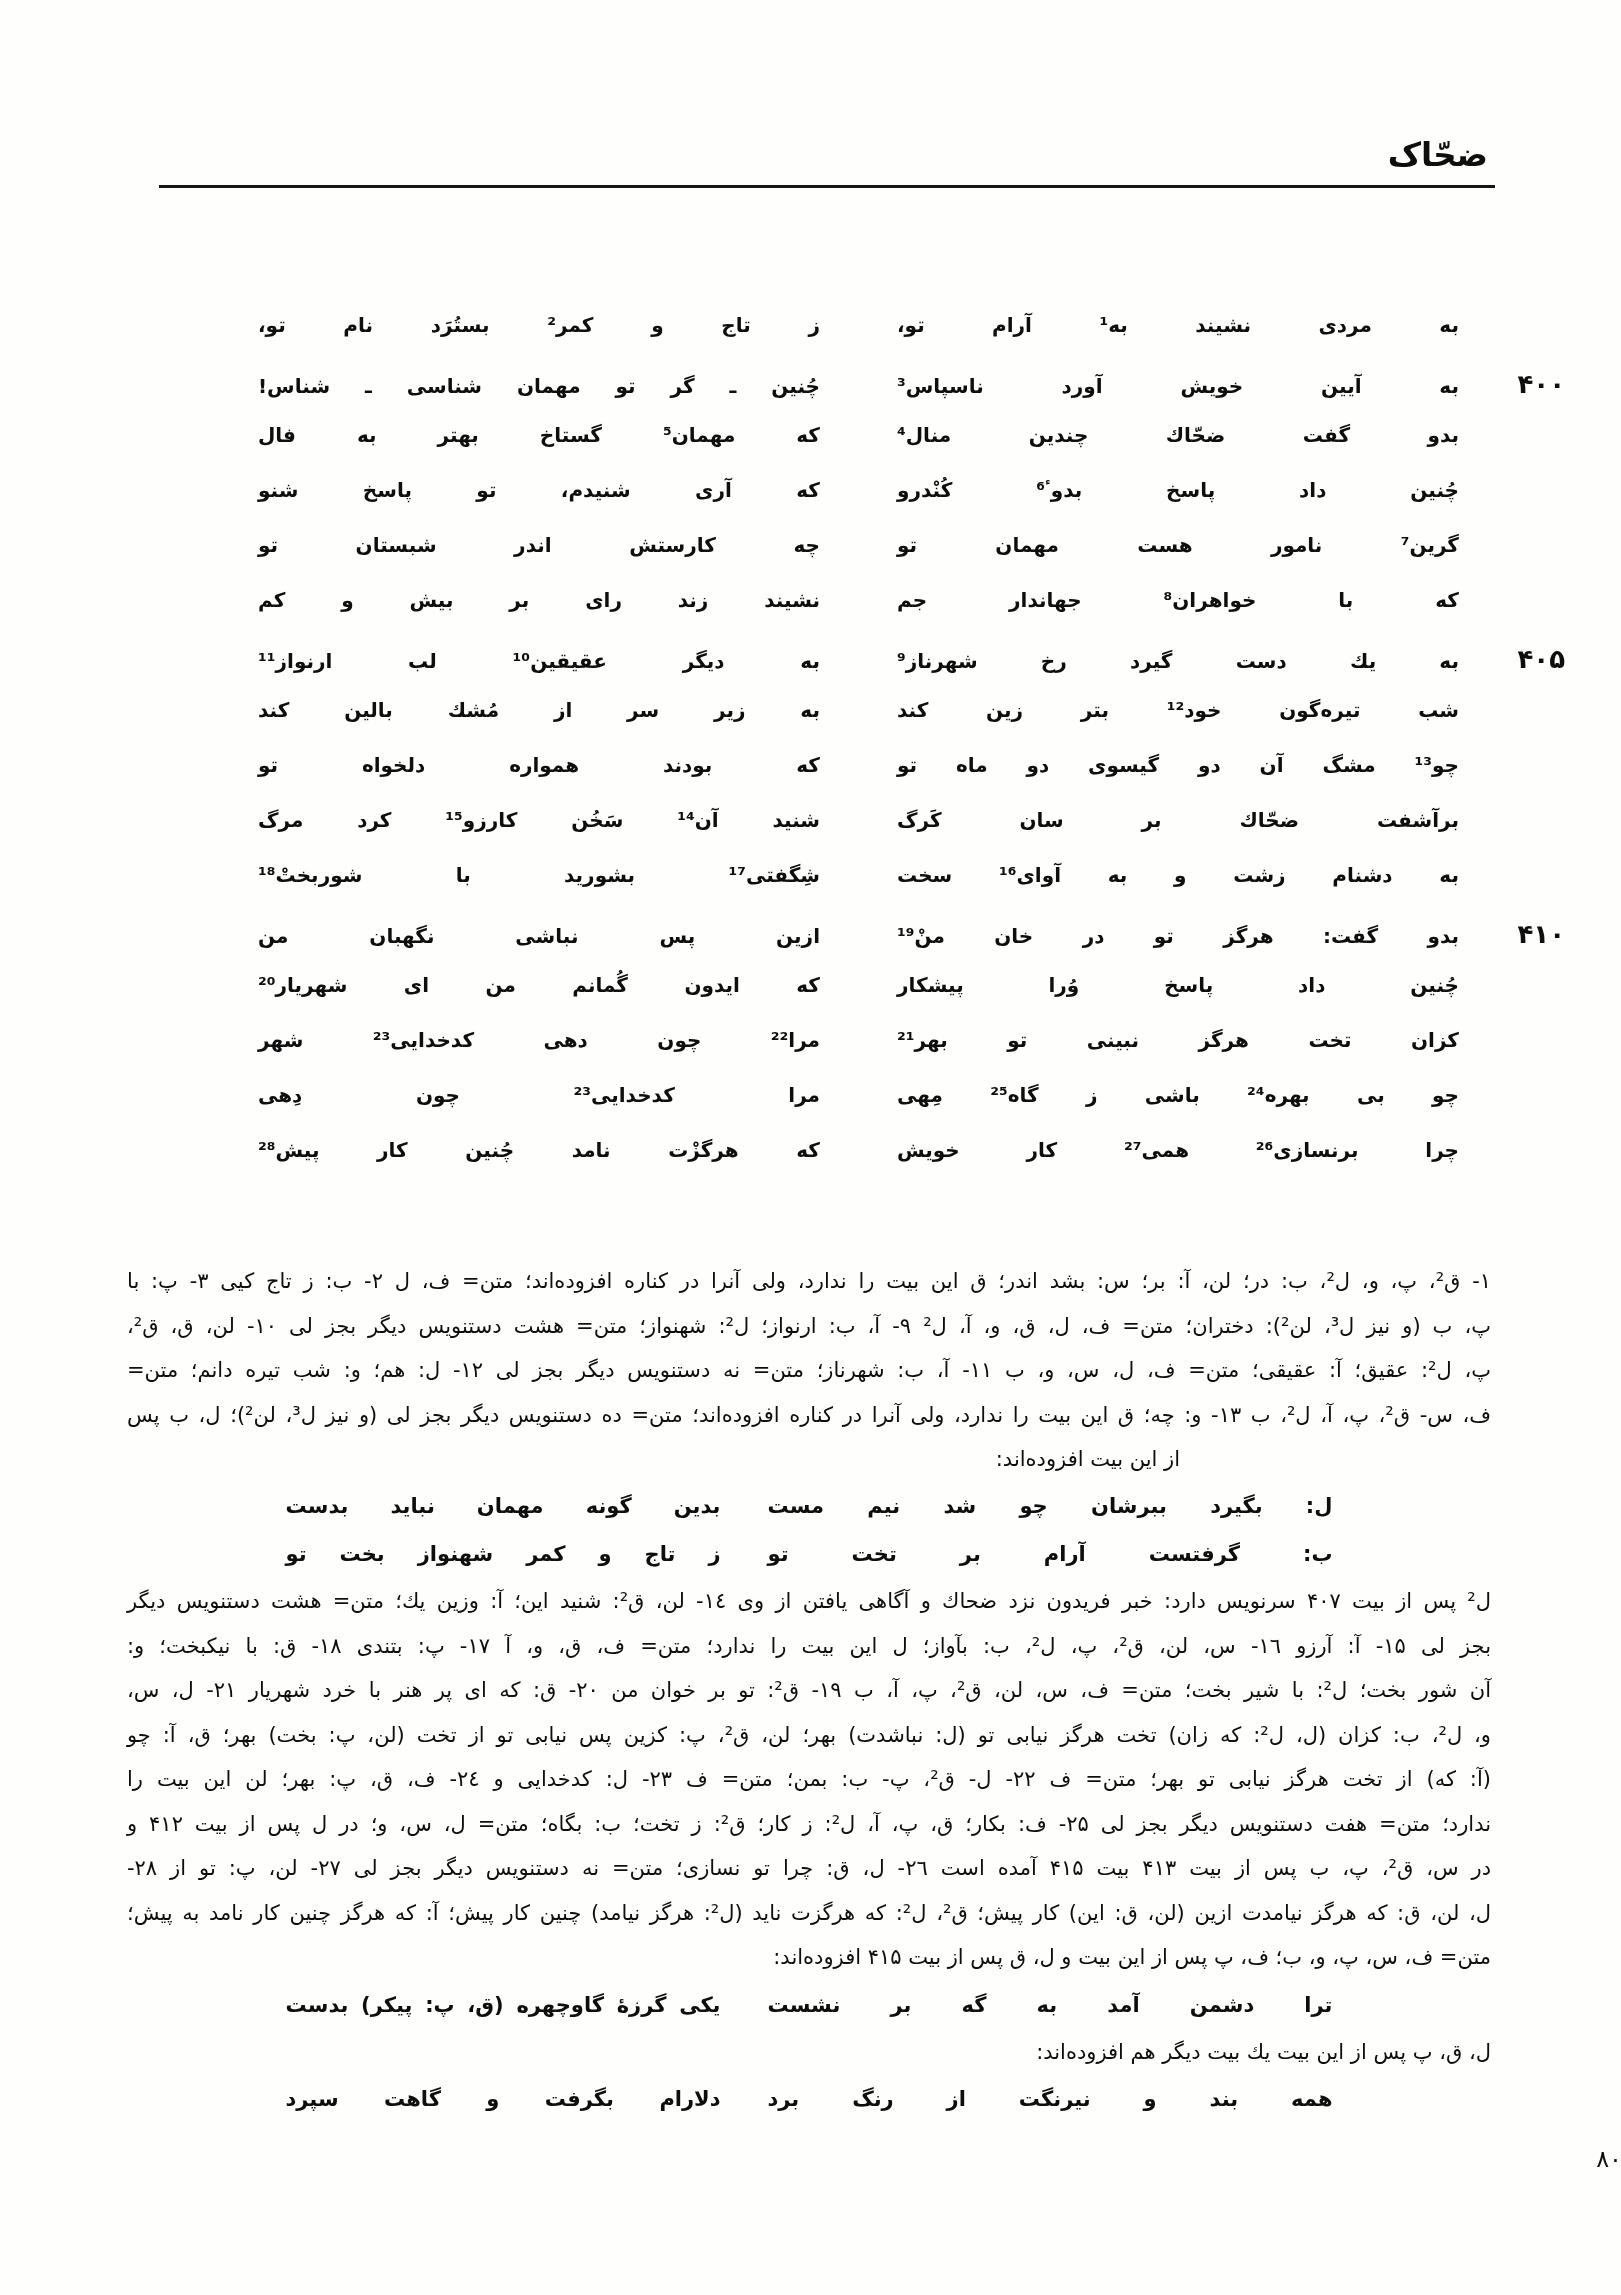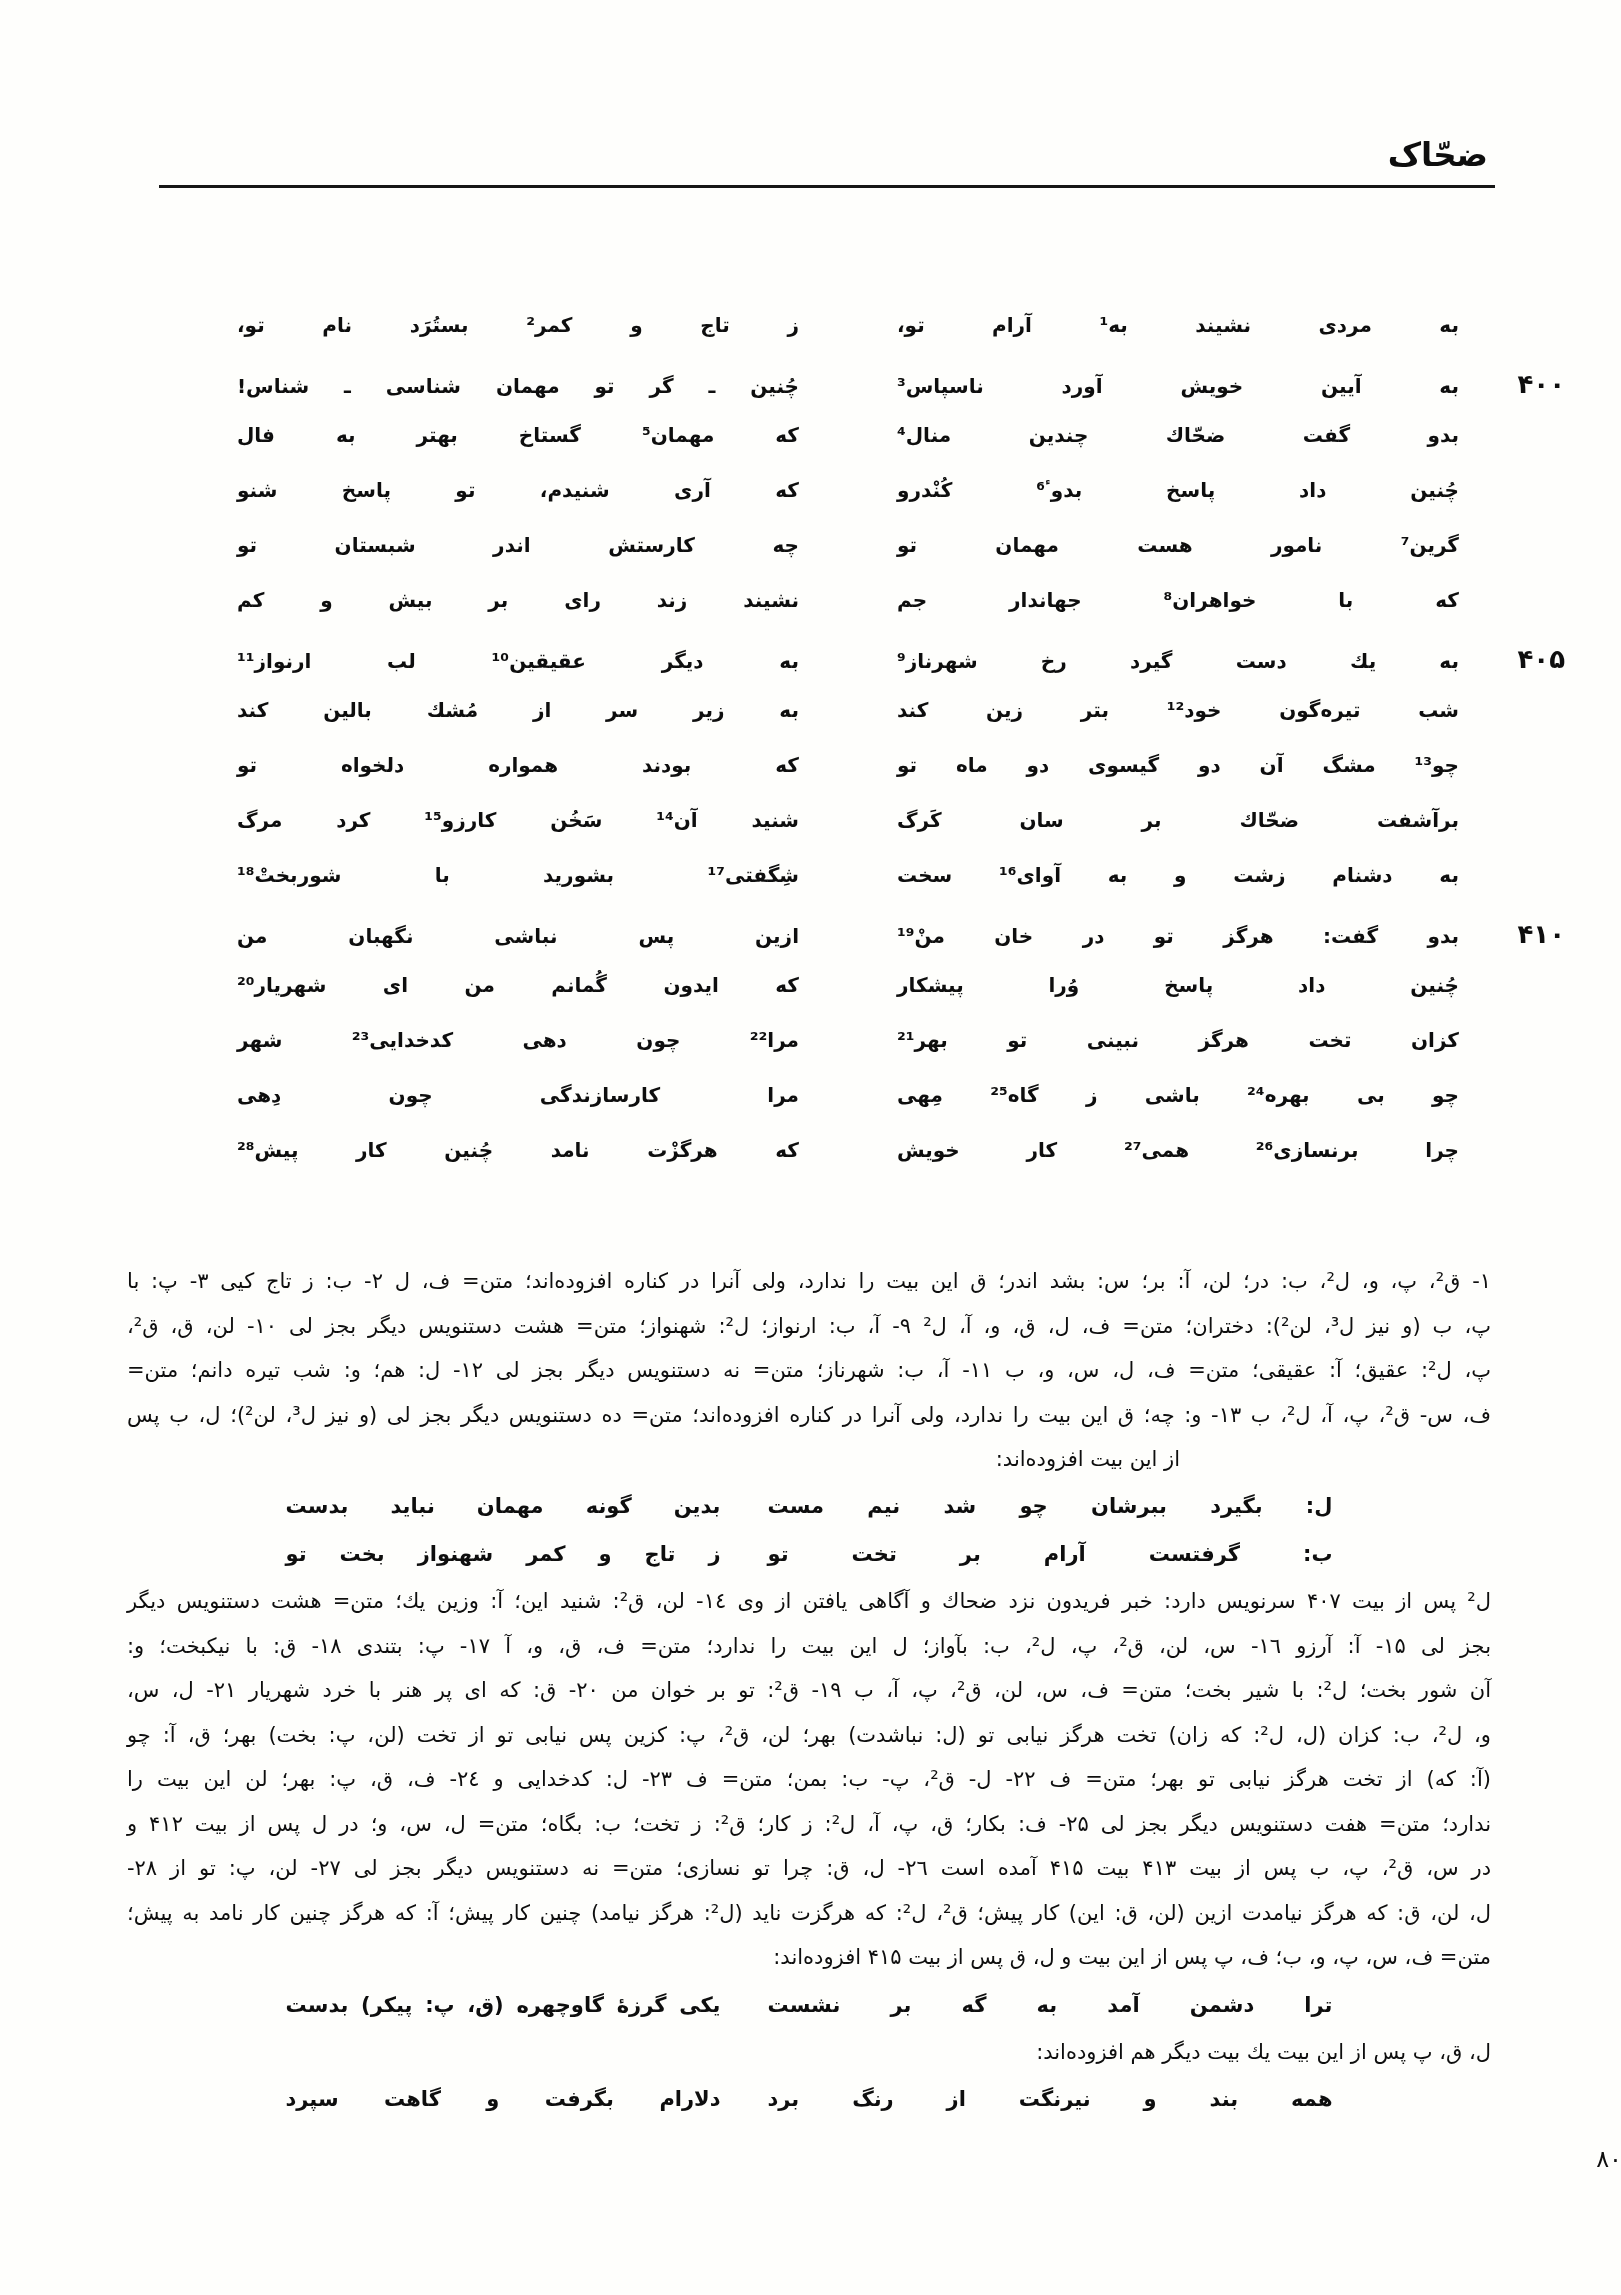--- a/index.html
+++ b/index.html
@@ -13,21 +13,21 @@
   .header{margin:136px 134px 0 16px;text-align:right;}
   .header .title{font-size:32.5px;font-weight:bold;letter-spacing:0.7px;}
   .rule{height:2.8px;background:#161616;width:1336px;margin:11.3px 127px 0 auto;}
   
   .poem{direction:rtl;margin:126px 57px 0 0;}
   .vrow{display:flex;direction:rtl;align-items:baseline;height:55px;}
   .vnum{flex:0 0 68px;margin-left:38px;font-size:26px;font-weight:bold;
         text-align:right;white-space:nowrap;}
   .hem{font-size:20px;font-weight:bold;line-height:1.1;
        text-align:justify;text-align-last:justify;white-space:normal;}
-  .hem.r{flex:0 0 562px;margin-left:98px;}
+  .hem.r{flex:0 0 562px;margin-left:77px;}
   .hem.l{flex:0 0 562px;}
   
   .footnotes{direction:rtl;margin:65px 131px 0 127px;font-size:21px;line-height:2.12;}
   .fline{text-align:justify;text-align-last:justify;}
   .fline.tail{text-align-last:right;}
   .fline.indent{margin-right:311px;text-align-last:right;}
   .averse{display:flex;direction:rtl;justify-content:center;gap:47px;
           margin:2.8px 0;font-weight:bold;}
   .averse .avr{flex:0 0 565px;text-align:justify;text-align-last:justify;}
   .averse .avl{flex:0 0 435px;text-align:justify;text-align-last:justify;}
@@ -110,21 +110,21 @@
     <span class="hem l">که ایدون گُمانم من ای شهریار²⁰</span>
   </div>
   <div class="vrow">
     <span class="vnum"></span>
     <span class="hem r">کزان تخت هرگز نبینی تو بهر²¹</span>
     <span class="hem l">مرا²² چون دهی کدخدایی²³ شهر</span>
   </div>
   <div class="vrow">
     <span class="vnum"></span>
     <span class="hem r">چو بی بهره²⁴ باشی ز گاه²⁵ مِهی</span>
-    <span class="hem l">مرا کارسازندگی چون دِهی</span>
+    <span class="hem l">مرا کدخدایی²³ چون دِهی</span>
   </div>
   <div class="vrow">
     <span class="vnum"></span>
     <span class="hem r">چرا برنسازی²⁶ همی²⁷ کار خویش</span>
     <span class="hem l">که هرگزْت نامد چُنین کار پیش²⁸</span>
   </div>
 </div>
 
 <div class="footnotes">
   <div class="fline">۱- ق²، پ، و، ل²، ب: در؛ لن، آ: بر؛ س: بشد اندر؛ ق این بیت را ندارد، ولی آنرا در کناره افزوده‌اند؛ متن= ف، ل   ۲- ب: ز تاج کیی   ۳- پ: با</div>

